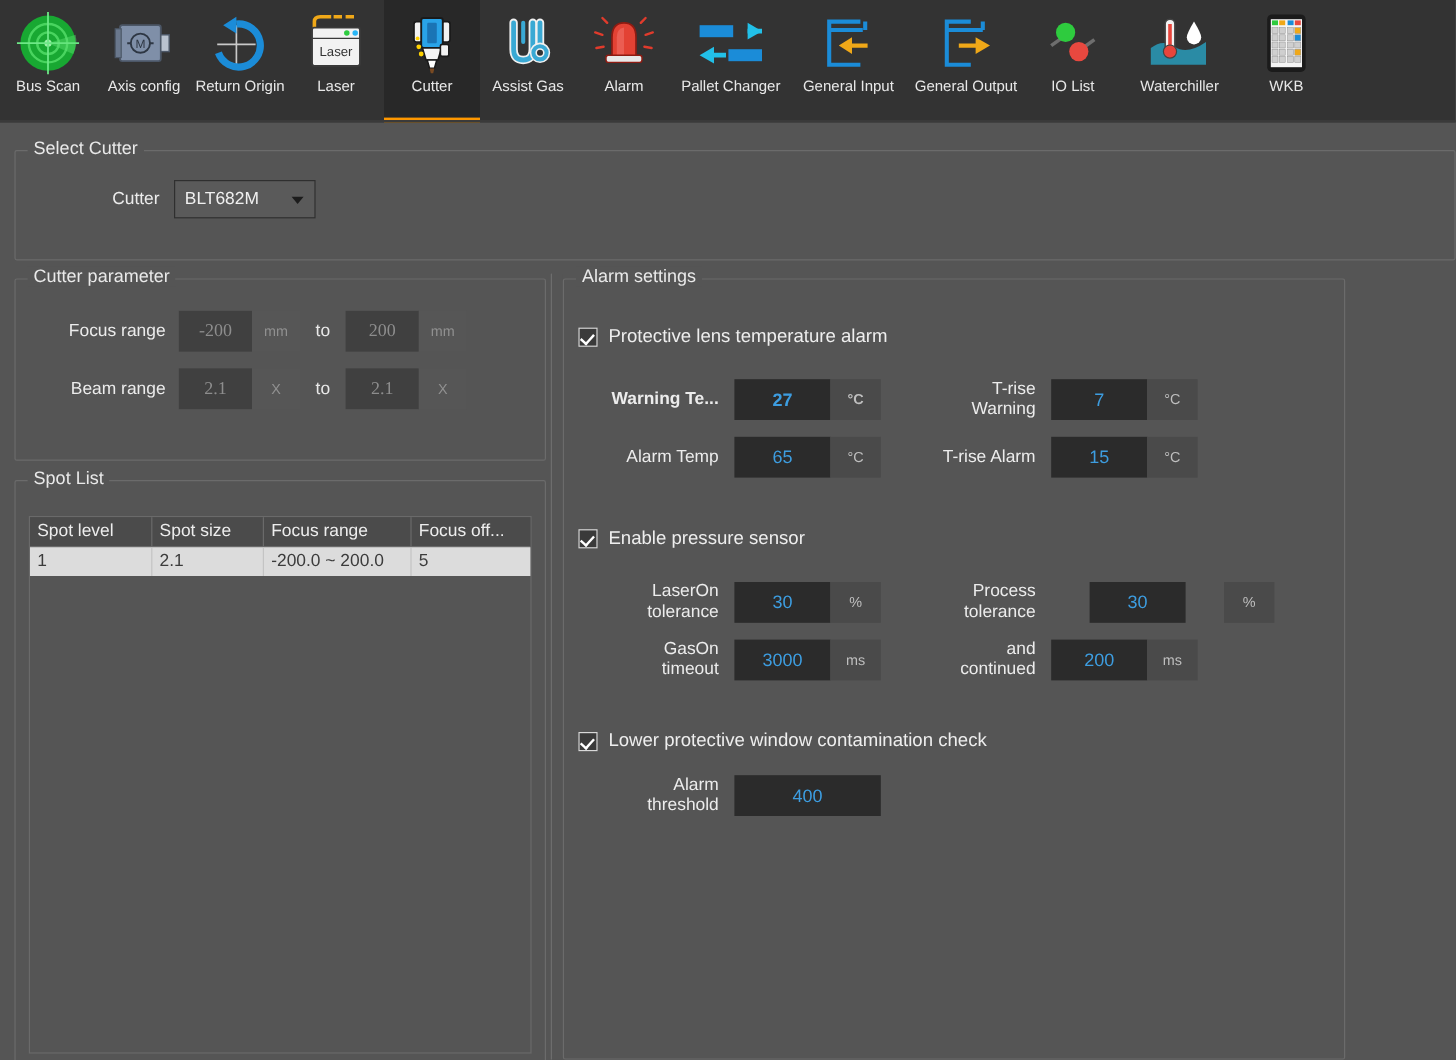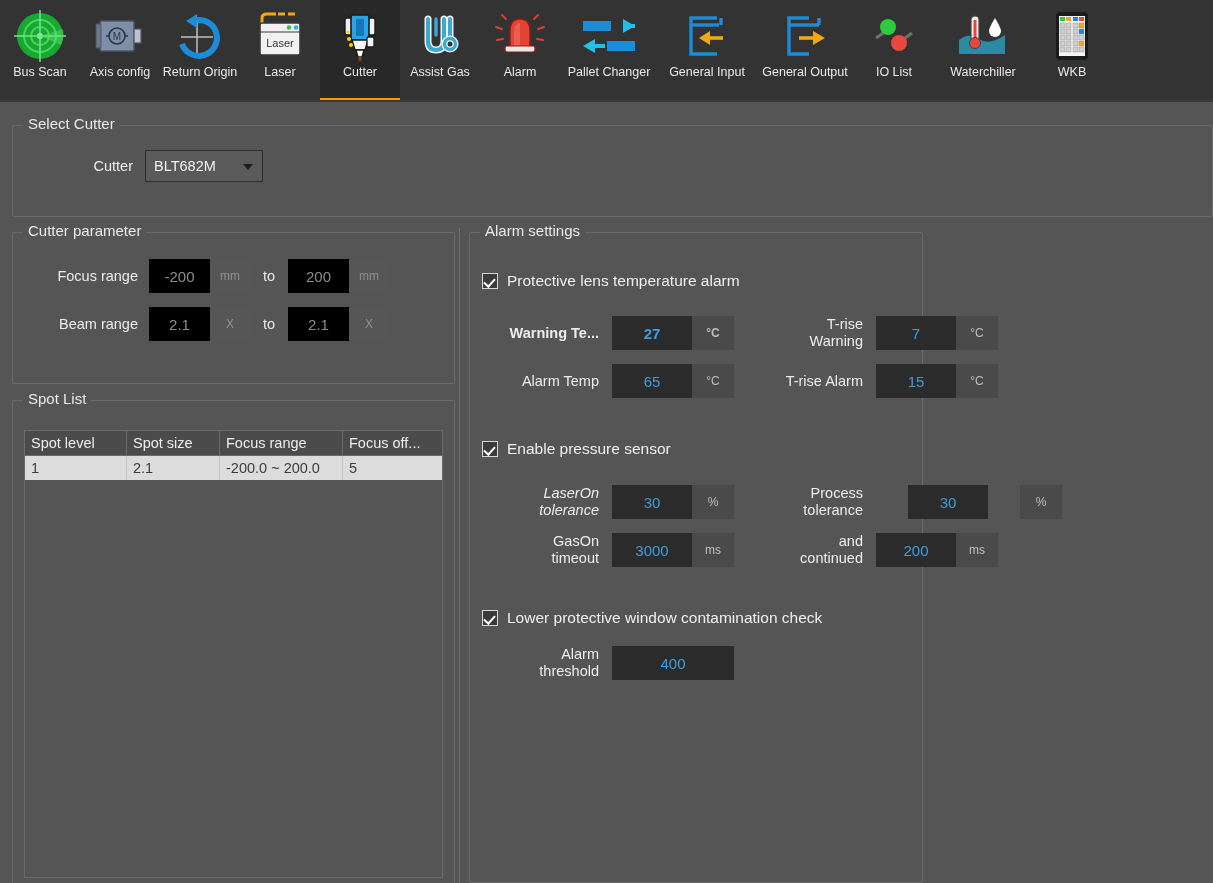--- a/index.html
+++ b/index.html
@@ -61,21 +61,21 @@
     color:#3d9de0;font-size:15px;
     display:flex;align-items:center;justify-content:center;
     height:34px;
   }
   .unit{
     background:#4a4a4a;box-sizing:border-box;
     color:#bfbfbf;font-size:12px;
     display:flex;align-items:center;justify-content:center;
     height:34px;
   }
-  .num.disabled{color:#8d8d8d;background:#000000;}
+  .num.disabled{color:#8d8d8d;background:#404040;font-family:Liberation Serif, serif;}
   .unit.disabled{color:#909090;background:#565656;}
 
   
   .combo{
     width:118px;height:32px;background:#5a5a5a;border:1px solid #2f2f2f;
     box-sizing:border-box;display:flex;align-items:center;
     padding-left:8px;position:relative;color:#f0f0f0;font-size:14.5px;cursor:pointer;
   }
   .combo .arrow{
     position:absolute;right:9px;top:50%;margin-top:-2px;
@@ -388,21 +388,21 @@
       <div class="td" style="width:102px;">1</div>
       <div class="td" style="width:93px;">2.1</div>
       <div class="td" style="width:123px;">-200.0 ~ 200.0</div>
       <div class="td" style="width:99px;">5</div>
     </div>
   </div>
 </div>
 
 <div class="splitter" style="left:459px;top:228px;width:10px;height:655px;"></div>
 
-<div class="gbox" style="left:469px;top:232px;width:454px;height:651px;">
+<div class="gbox" style="left:469px;top:232px;width:652px;height:651px;">
   <div class="gtitle">Alarm settings</div>
 
   <div class="cb" style="left:12px;top:39px;">
     <span class="cbbox"></span>
     <span class="cbtext">Protective lens temperature alarm</span>
   </div>
 
   <div class="fieldrow" style="left:12px;top:83px;font-weight:bold;">
     <div class="flabel" style="width:117px;">Warning Te...</div>
     <div class="num" style="width:80px;margin-left:13px;">27</div>
@@ -425,21 +425,21 @@
     <div class="num" style="width:80px;margin-left:13px;">15</div>
     <div class="unit" style="width:42px;">°C</div>
   </div>
 
   <div class="cb" style="left:12px;top:207px;">
     <span class="cbbox"></span>
     <span class="cbtext">Enable pressure sensor</span>
   </div>
 
   <div class="fieldrow" style="left:12px;top:252px;">
-    <div class="flabel" style="width:117px;font-style:italic;">LaserOn
+    <div class="flabel" style="width:117px;">LaserOn
 tolerance</div>
     <div class="num" style="width:80px;margin-left:13px;">30</div>
     <div class="unit" style="width:42px;">%</div>
   </div>
   <div class="fieldrow" style="left:278px;top:252px;gap:32px;">
     <div class="flabel" style="width:115px;">Process
 tolerance</div>
     <div class="num" style="width:80px;margin-left:13px;">30</div>
     <div class="unit" style="width:42px;">%</div>
   </div>

